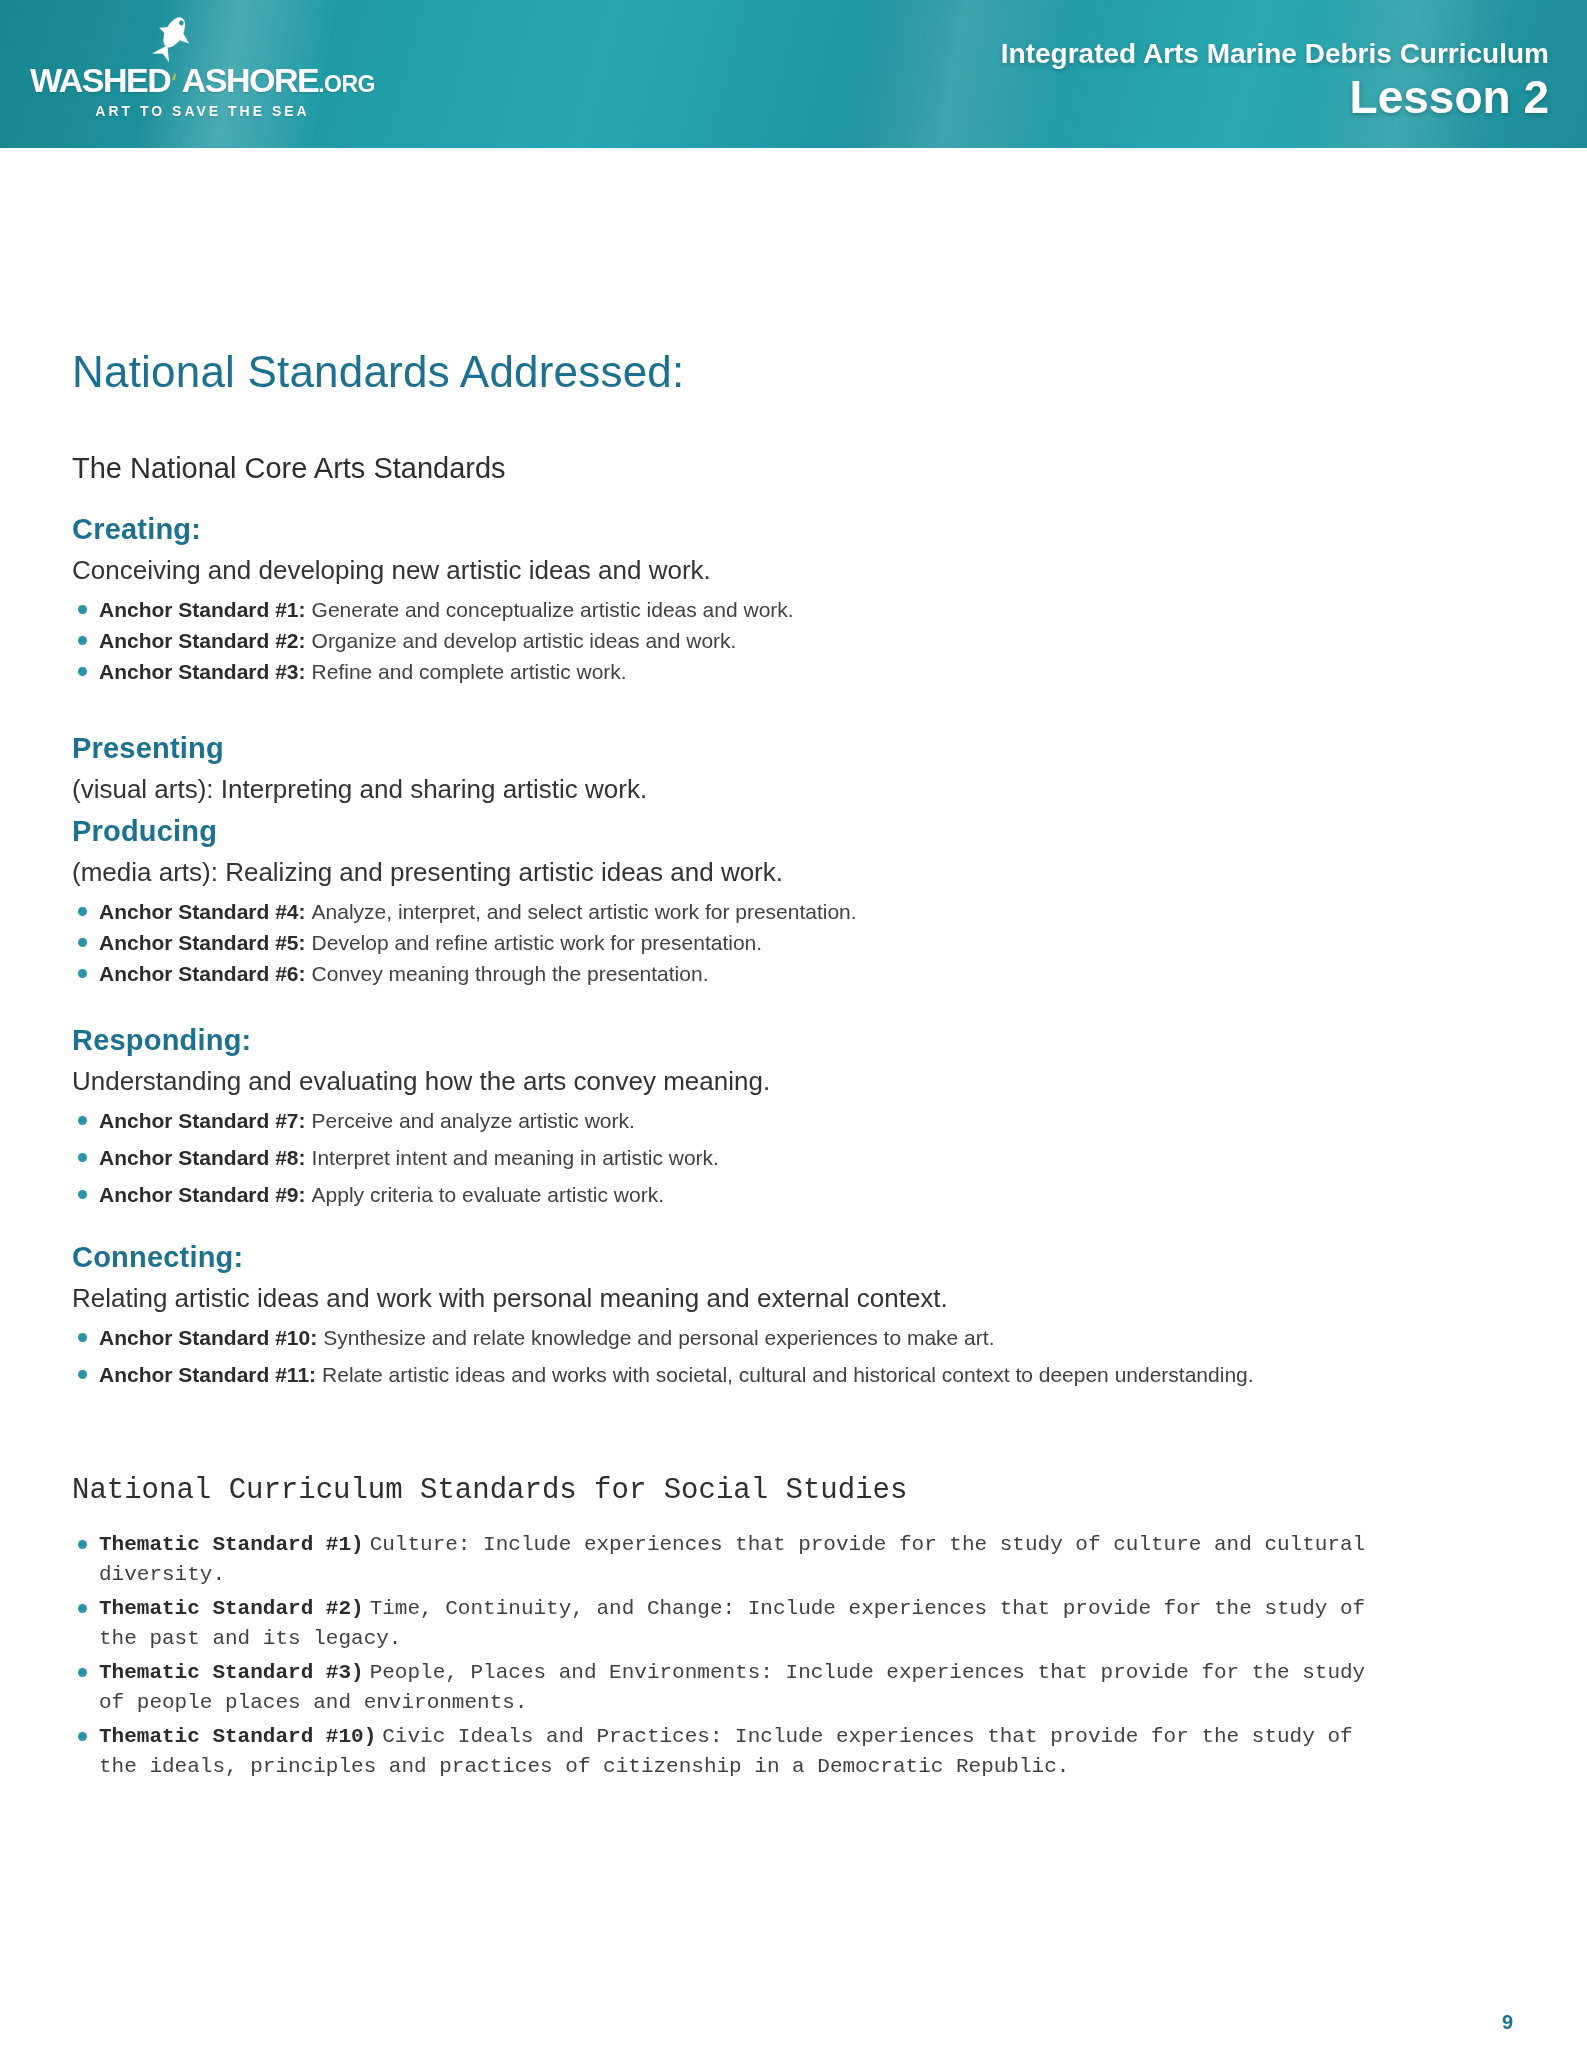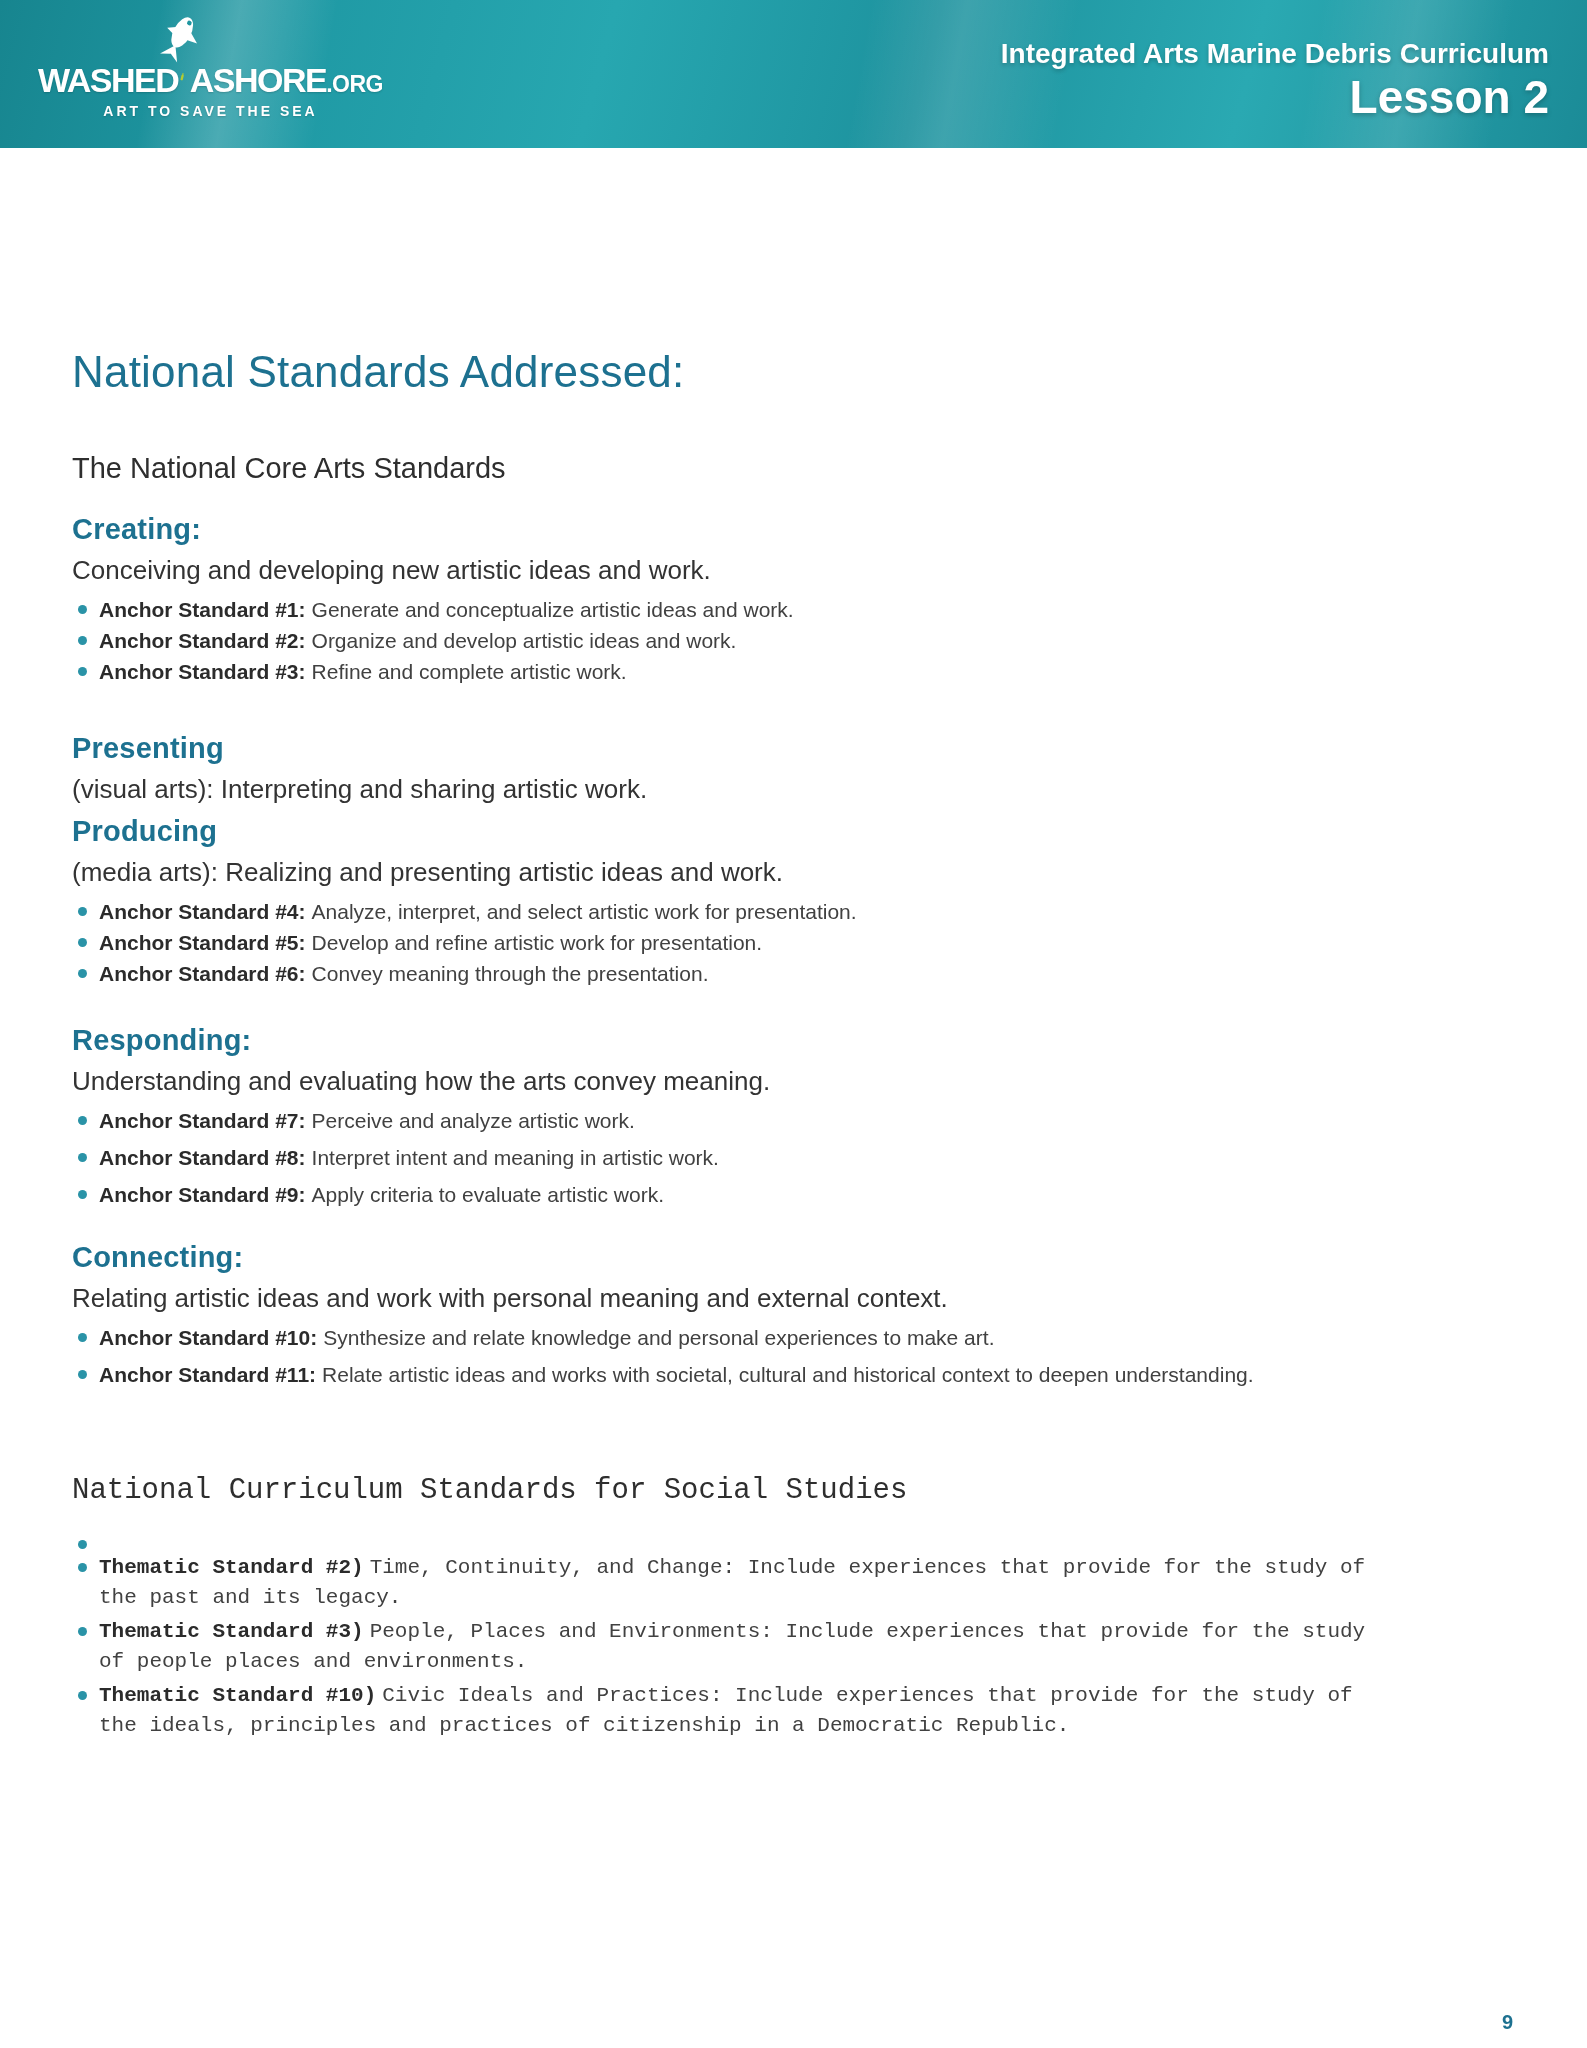--- a/index.html
+++ b/index.html
@@ -20,21 +20,21 @@
   .header{
     position:relative;width:100%;height:148px;
     background:linear-gradient(105deg,#17858f 0%,#1f99a4 18%,#27a7b0 38%,#1d929e 58%,#2aa9b2 78%,#1b8b97 100%);
     overflow:hidden;
   }
   .header::before{
     content:"";position:absolute;inset:0;
     background:linear-gradient(100deg,transparent 10%,rgba(255,255,255,.20) 15%,transparent 21%,transparent 54%,rgba(255,255,255,.14) 60%,transparent 67%,transparent 82%,rgba(255,255,255,.12) 88%,transparent 94%);
   }
   .logo{
-    position:absolute;left:38px;top:6px;width:345px;text-align:center;color:#fff;
+    position:absolute;left:30px;top:6px;width:345px;text-align:center;color:#fff;
   }
   .logo-fish{display:block;margin:0 auto -14px auto;width:70px;height:58px;position:relative;left:-28px;}
   .logo-word-row{
     display:flex;align-items:baseline;justify-content:center;
     font-weight:700;font-size:34px;letter-spacing:-1.5px;line-height:1.1;
     text-shadow:0 1px 2px rgba(0,0,0,.18);white-space:nowrap;
   }
   .logo-suffix{font-size:23px;letter-spacing:-0.5px;}
   .logo-bottle{width:17px;height:42px;margin:0 4px;transform:rotate(14deg) translateY(6px);}
   .logo-tagline{
@@ -208,20 +208,21 @@
           </ul>
         </section>
       </div>
   </section>
 
   <section class="social-studies">
     <h2 class="group-heading">National Curriculum Standards for Social Studies</h2>
     <ul class="bullet-list thematic" id="thematic-container">
         <li class="bullet-item">
           <span class="dot"></span>
+          <span class="bullet-text"><b class="item-label">Thematic Standard #1)</b><span class="item-text">Culture: Include experiences that provide for the study of culture and cultural diversity.</span></span>
         </li>
         <li class="bullet-item">
           <span class="dot"></span>
           <span class="bullet-text"><b class="item-label">Thematic Standard #2)</b><span class="item-text">Time, Continuity, and Change: Include experiences that provide for the study of the past and its legacy.</span></span>
         </li>
         <li class="bullet-item">
           <span class="dot"></span>
           <span class="bullet-text"><b class="item-label">Thematic Standard #3)</b><span class="item-text">People, Places and Environments: Include experiences that provide for the study of people places and environments.</span></span>
         </li>
         <li class="bullet-item">

